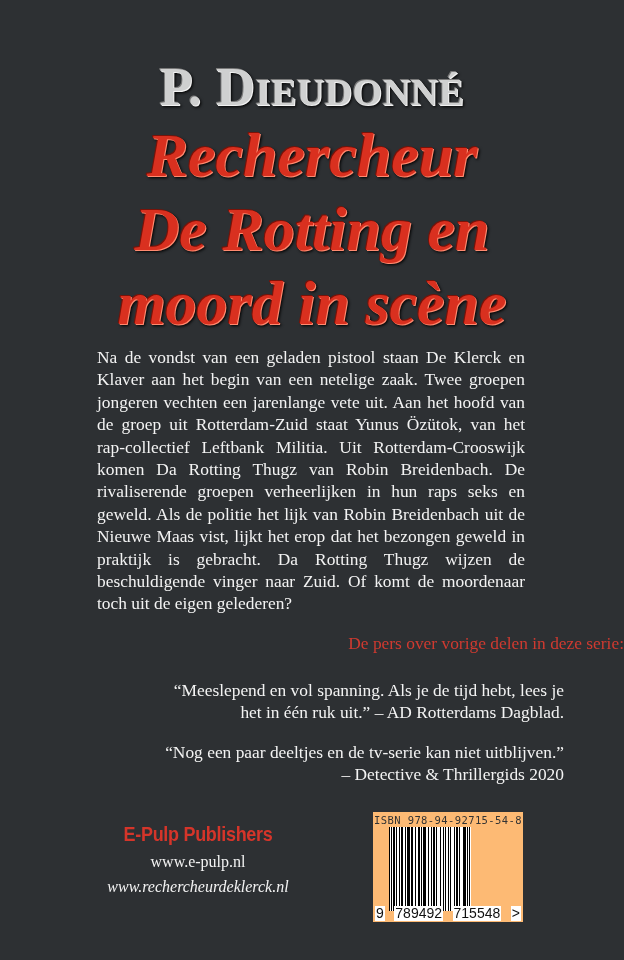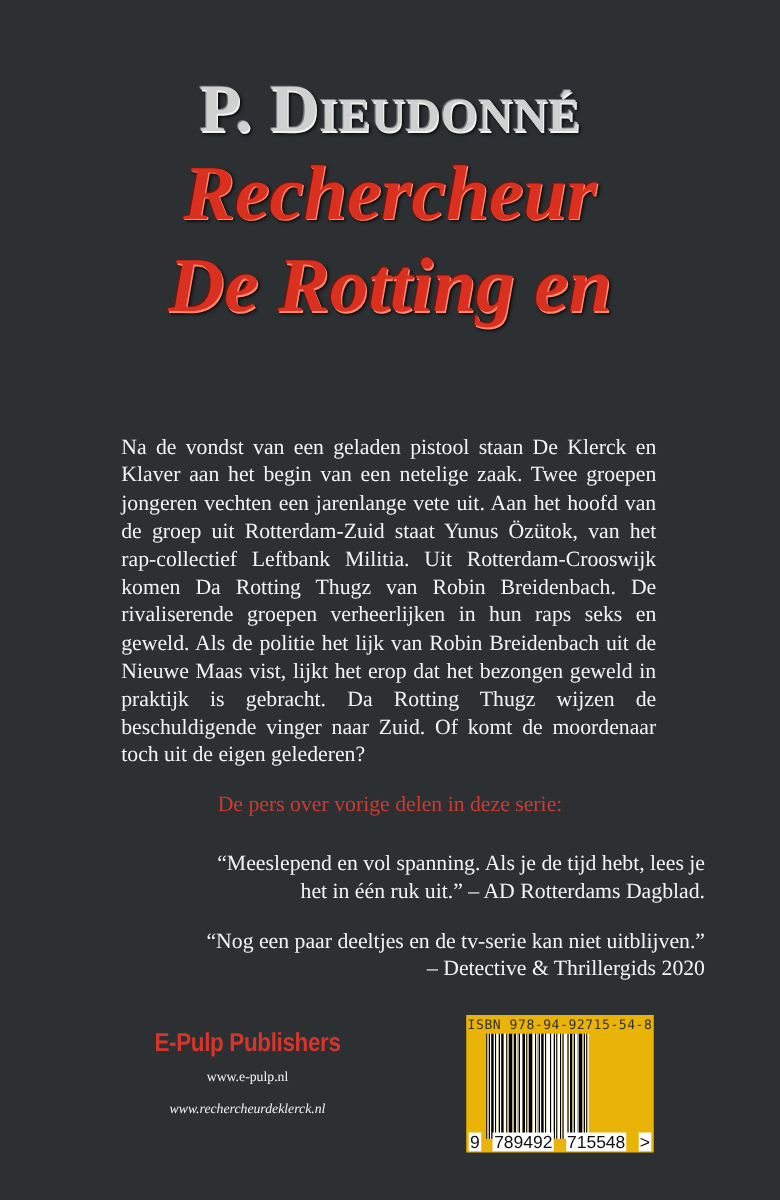--- a/index.html
+++ b/index.html
@@ -37,21 +37,21 @@
   .blurb {
     position: absolute; left: 97px; top: 346px; width: 428px;
     color: #f3f3f3;
     font-size: 17.4px;
     line-height: 22.4px;
     text-align: justify;
     hyphens: manual;
   }
   .press-heading {
     position: absolute; left: 0; top: 632px; width: 624px;
-    text-align: center;
+    text-align: right;
     color: #cf3a30;
     font-size: 17.4px;
     line-height: 22px;
   }
   .quote {
     position: absolute; left: 60px; width: 504px;
     text-align: right;
     color: #f3f3f3;
     font-size: 17.4px;
     line-height: 22.4px;
@@ -65,29 +65,29 @@
     font-weight: bold;
     font-size: 18px;
     color: #d5352a;
     letter-spacing: -0.3px;
     transform: scaleY(1.15);
   }
   .url {
     position: absolute; width: 260px; left: 68px;
     text-align: center;
     color: #f3f3f3;
-    font-size: 11px;
+    font-size: 16px;
     line-height: 20px;
   }
   .url1 { top: 852px; }
   .url2 { top: 877px; font-style: italic; }
   .barcode-box {
     position: absolute; left: 373px; top: 812px;
     width: 150px; height: 110px;
-    background: #eab308;
+    background: #fdba74;
   }
   .isbn-label {
     position: absolute; left: 0; top: 2px; width: 150px;
     text-align: center;
     font-family: "DejaVu Sans Mono", "Liberation Mono", monospace;
     font-size: 10.5px;
     color: #333;
     letter-spacing: 0.4px;
   }
   .bars {
@@ -109,20 +109,21 @@
 </head>
 <body>
 
 <div>
 
   <div class="author">P. Dieudonné</div>
 
   <div class="title">
     <div>Rechercheur</div>
     <div>De Rotting en</div>
+    <div>moord in scène</div>
   </div>
 
   <div class="blurb">Na de vondst van een geladen pistool staan De Klerck en Klaver aan het begin van een netelige zaak. Twee groepen jongeren vechten een jarenlange vete uit. Aan het hoofd van de groep uit Rotterdam-Zuid staat Yunus Özütok, van het rap-collectief Leftbank Militia. Uit Rotterdam-Crooswijk komen Da Rotting Thugz van Robin Breidenbach. De rivaliserende groepen verheerlijken in hun raps seks en geweld. Als de politie het lijk van Robin Breidenbach uit de Nieuwe Maas vist, lijkt het erop dat het bezongen geweld in praktijk is gebracht. Da Rotting Thugz wijzen de beschuldigende vinger naar Zuid. Of komt de moordenaar toch uit de eigen gelederen?</div>
 
   <div class="press-heading">De pers over vorige delen in deze serie:</div>
 
   <div class="quote quote1">
     <div>“Meeslepend en vol spanning. Als je de tijd hebt, lees je</div>
     <div>het in één ruk uit.” – AD Rotterdams Dagblad.</div>
   </div>

